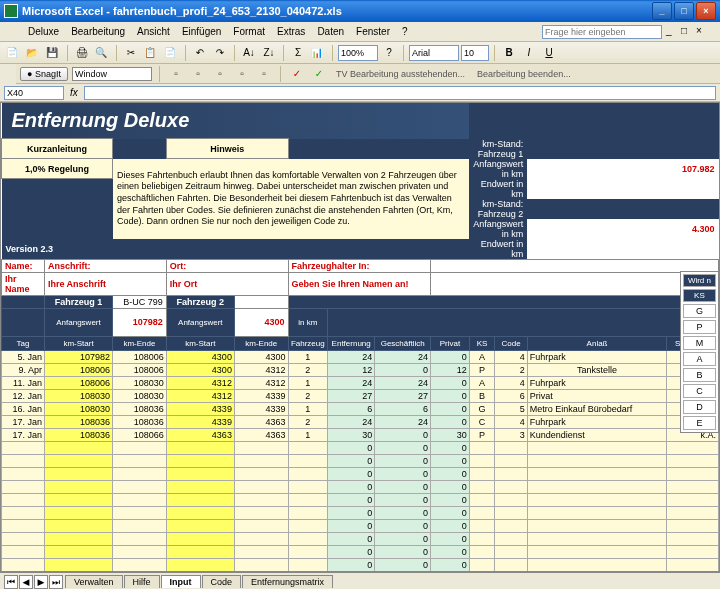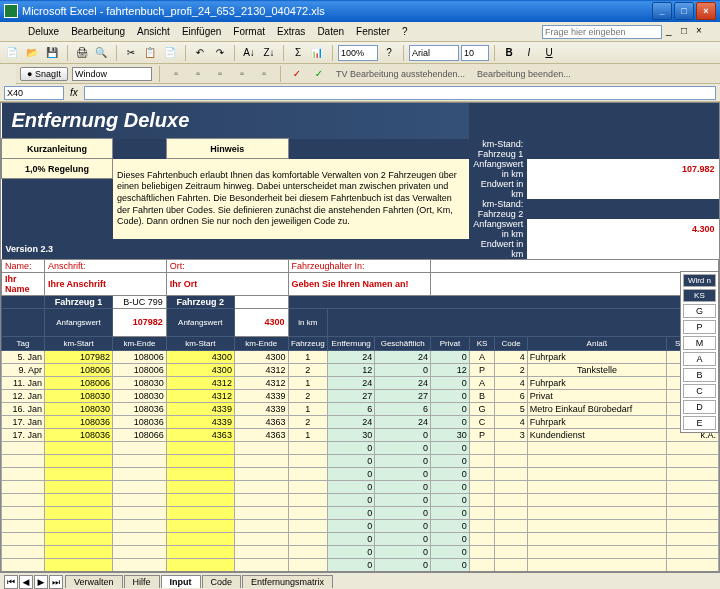--- a/index.html
+++ b/index.html
@@ -1,21 +1,21 @@
 <!DOCTYPE html>
 <html><head>
 <meta charset="utf-8">
 <style>
 * { box-sizing: border-box; margin: 0; padding: 0; font-family: Arial, sans-serif; }
 body { background: #ece9d8; font-size: 10px; overflow: hidden; width: 720px; height: 589px; }
 
 
 .titlebar { background: linear-gradient(to bottom, #0a5bc4, #3d8fe8 8%, #0a5bc4); height: 22px; display: flex; align-items: center; padding: 0 4px; color: #fff; }
 .titlebar .app-icon { width: 14px; height: 14px; background: #1a7d3a; margin-right: 4px; border: 1px solid #fff; }
-.titlebar .title { flex: 1; font-size: 11px; font-weight: normal; }
+.titlebar .title { flex: 1; font-size: 11px; font-weight: bold; }
 .titlebar .winbtn { width: 20px; height: 18px; background: linear-gradient(to bottom,#5a9fe8,#1a5fb8); border: 1px solid #0a4a9a; margin-left: 2px; display: flex; align-items: center; justify-content: center; color: #fff; font-weight: bold; font-size: 9px; border-radius: 2px; }
 .titlebar .winbtn.close { background: linear-gradient(to bottom,#e87a5a,#c83a1a); border-color: #9a2a0a; }
 
 
 .menubar { background: #ece9d8; height: 20px; display: flex; align-items: center; padding: 0 4px; border-bottom: 1px solid #c0b890; font-size: 10px; }
 .menubar span { padding: 2px 6px; cursor: default; }
 .menubar .help-input { margin-left: auto; width: 120px; height: 14px; font-size: 9px; border: 1px solid #7a9ac4; padding: 0 2px; color: #999; }
 
 
 .toolbar { background: linear-gradient(to bottom,#f4f2e8,#e8e4d0); height: 22px; display: flex; align-items: center; padding: 0 4px; border-bottom: 1px solid #c0b890; gap: 2px; }
@@ -41,21 +41,21 @@
 .title-cell { font-size: 20px; font-weight: bold; font-style: italic; color: #fff; padding: 6px 10px; }
 .btn-like { background: #fffbd8; border: 1px solid #888; text-align: center; font-size: 9px; padding: 1px; color: #000; font-weight: bold; }
 .km-label { font-size: 9px; color: #fff; text-align: right; padding-right: 4px; }
 .km-val { background: #fff; color: #c00; font-size: 9px; text-align: right; padding-right: 4px; font-weight: bold; }
 .km-val2 { background: #fff; color: #000; font-size: 9px; text-align: right; padding-right: 4px; }
 .desc-text { background: #fffbd8; color: #000; font-size: 9px; padding: 2px 4px; line-height: 1.3; }
 .version { color: #fff; font-size: 9px; font-weight: bold; padding-left: 4px; }
 
 
 .name-row td { border: 1px solid #888; font-size: 9px; padding: 1px 3px; }
-.name-lbl { color: #c00; font-weight: normal; }
+.name-lbl { color: #c00; font-weight: bold; }
 .name-val { color: #c00; font-weight: bold; background: #fff; }
 
 
 .veh-hdr { background: #2a3f5f; color: #fff; font-size: 9px; font-weight: bold; text-align: center; border: 1px solid #445a7a; padding: 1px; }
 .veh-sub { background: #2a3f5f; color: #fff; font-size: 8px; text-align: center; border: 1px solid #445a7a; padding: 9px; }
 .veh-val { background: #fff; font-size: 9px; text-align: right; padding-right: 3px; border: 1px solid #888; }
 .veh-val-red { background: #fff; color: #c00; font-size: 9px; text-align: right; padding-right: 3px; border: 1px solid #888; font-weight: bold; }
 
 
 .col-hdr { background: #2a3f5f; color: #fff; font-size: 8px; text-align: center; border: 1px solid #445a7a; padding: 2px 1px; }

